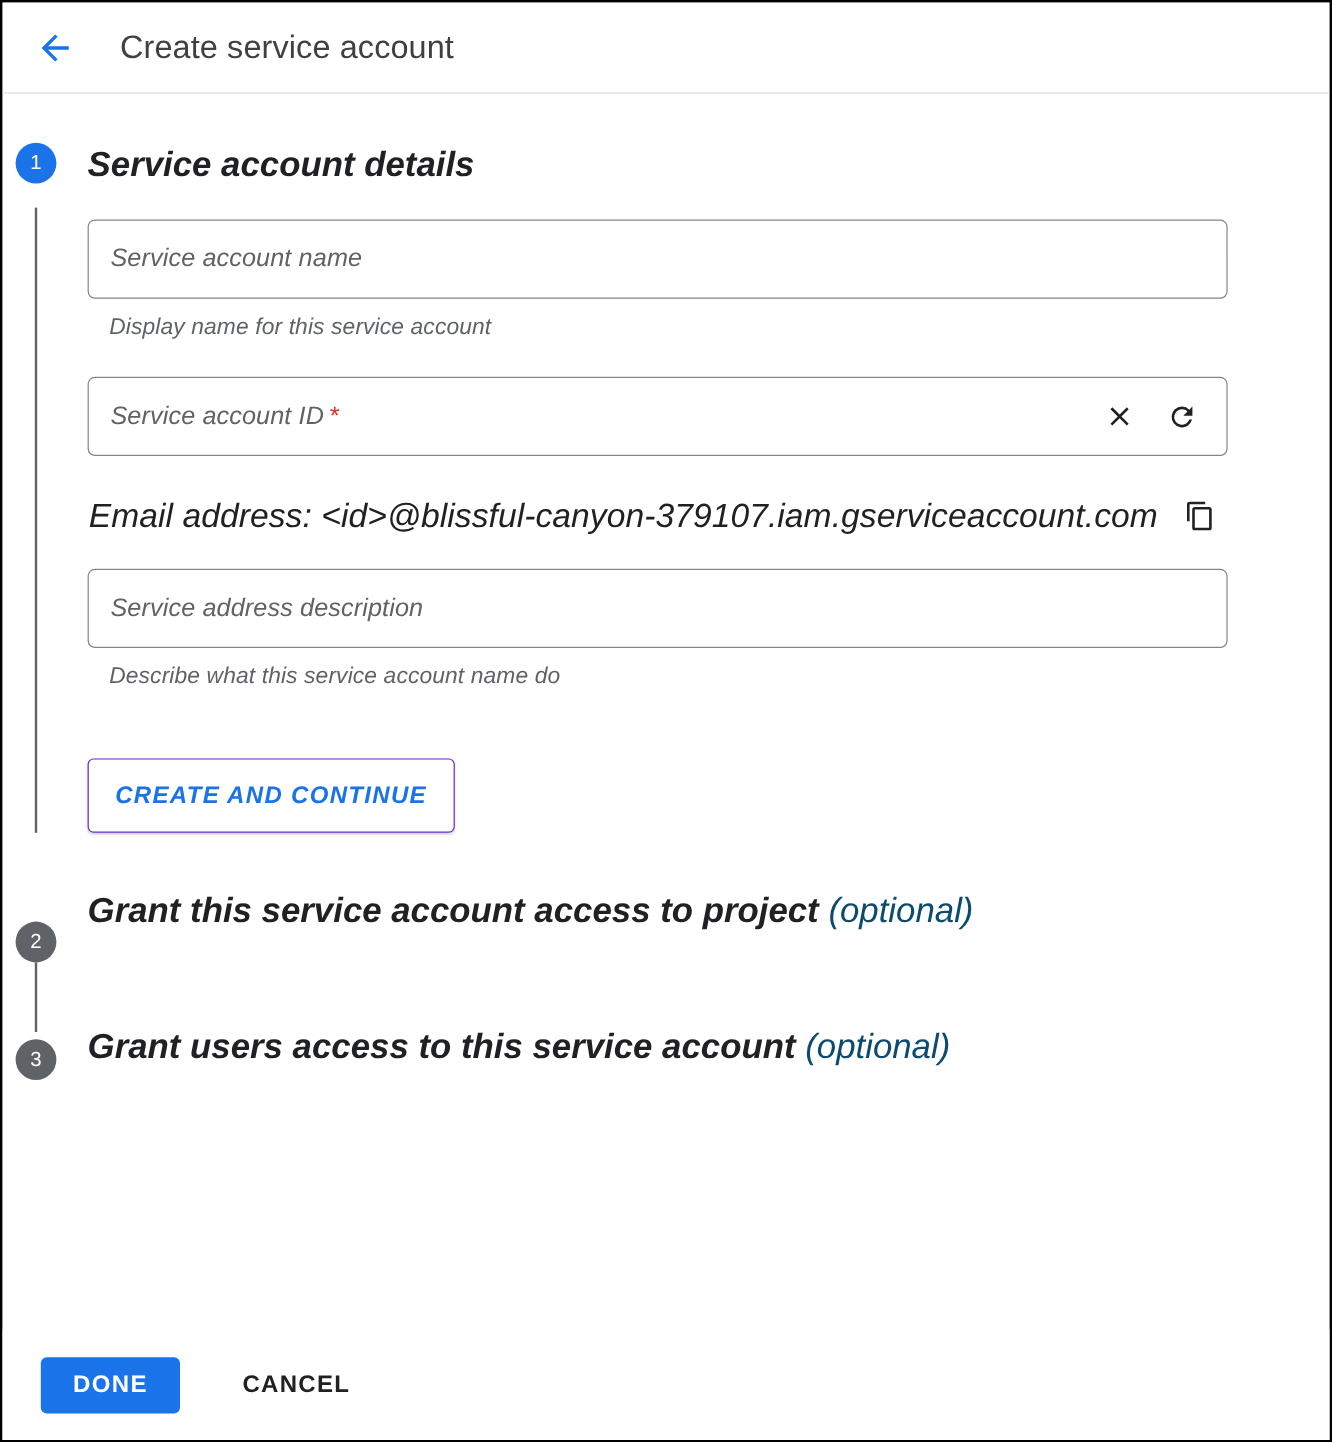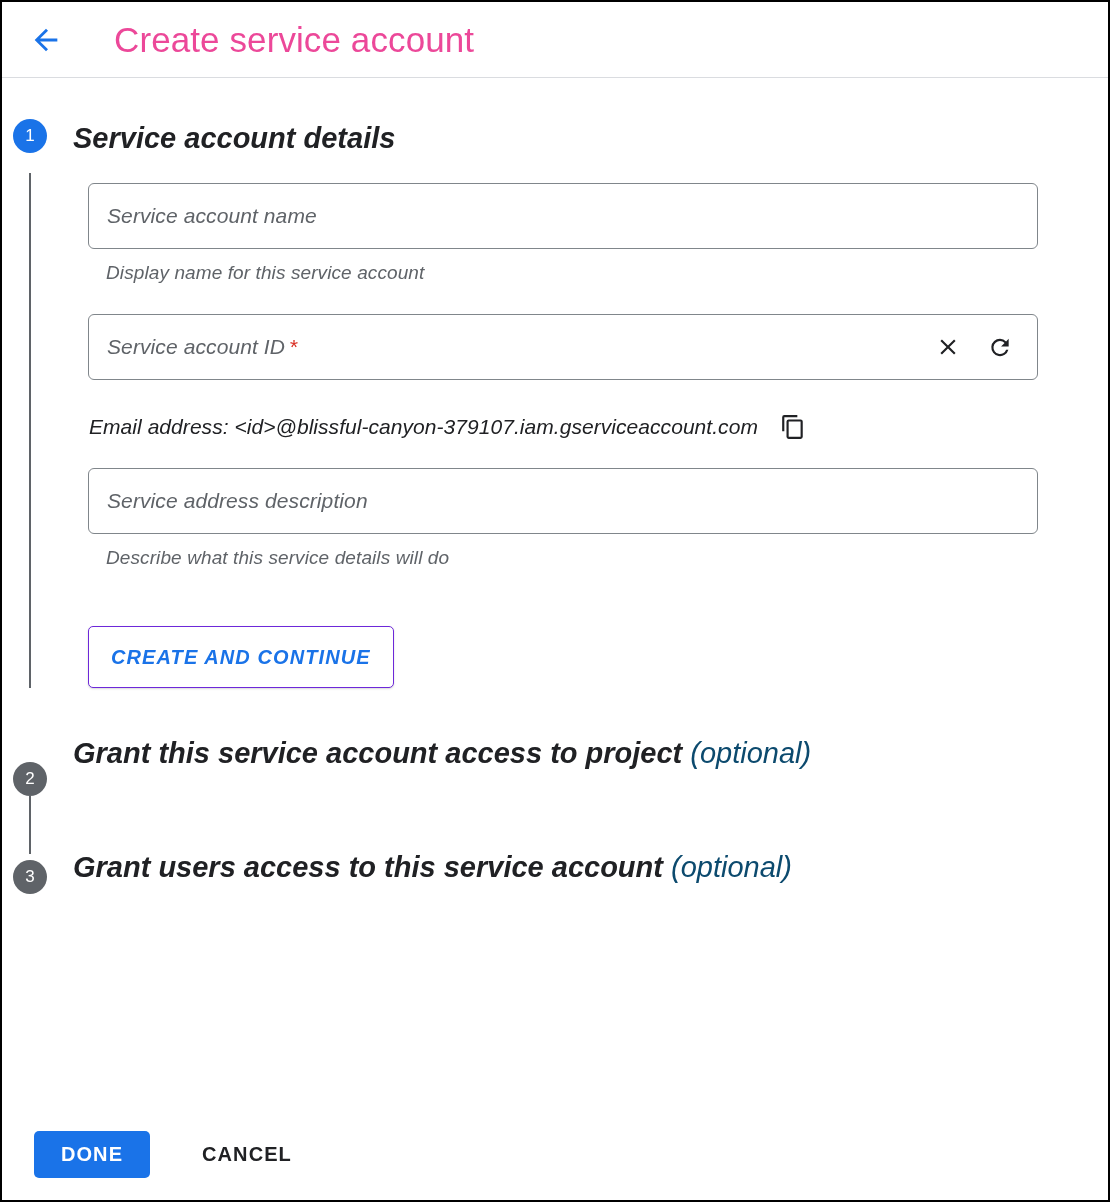--- a/index.html
+++ b/index.html
@@ -33,23 +33,23 @@
   .back-icon {
     width: 44px;
     height: 44px;
     display: flex;
     align-items: center;
     justify-content: center;
     cursor: pointer;
   }
   .back-icon svg { display: block; }
   .header-title {
-    margin-left: 46px;
-    font-size: 35px;
-    color: #ec4899;
+    margin-left: 32px;
+    font-size: 27px;
+    color: #404040;
     font-weight: 400;
     letter-spacing: 0.1px;
   }
 
   
   .content {
     position: relative;
     padding: 0;
   }
 
@@ -102,21 +102,21 @@
     font-weight: 700;
     line-height: 34px;
     margin: 0;
     padding-top: 2px;
   }
   .step-title .optional {
     color: #0c4a6e;
     font-weight: 400;
   }
 
-  .fields { padding-top: 28px; margin-left: 15px; }
+  .fields { padding-top: 28px; }
 
   .field {
     position: relative;
     box-sizing: border-box;
     height: 66px;
     border: 1px solid #80868b;
     border-radius: 6px;
     display: flex;
     align-items: center;
     padding: 0 18px;
@@ -154,21 +154,21 @@
     margin: 13px 0 0 18px;
     letter-spacing: 0.1px;
   }
 
   .email-line {
     display: flex;
     align-items: center;
     gap: 22px;
     margin-top: 34px;
     margin-left: 1px;
-    font-size: 21px;
+    font-size: 28px;
     color: #202124;
     letter-spacing: 0.05px;
   }
 
   .spacer-28 { height: 28px; }
   .spacer-30 { height: 30px; }
 
   .btn-create {
     margin-top: 57px;
     display: inline-block;
@@ -302,21 +302,21 @@
               </svg>
             </span>
           </div>
 
           <div class="spacer-28"></div>
 
           
           <div class="field">
             <span class="ph">Service address description</span>
           </div>
-          <div class="helper">Describe what this service details will do</div>
+          <div class="helper">Describe what this service account name do</div>
 
           
           <div class="btn-create">CREATE AND CONTINUE</div>
         </div>
       </div>
     </div>
 
     <div class="step" id="step2">
       <div class="rail">
         <div class="rail-line"></div>

